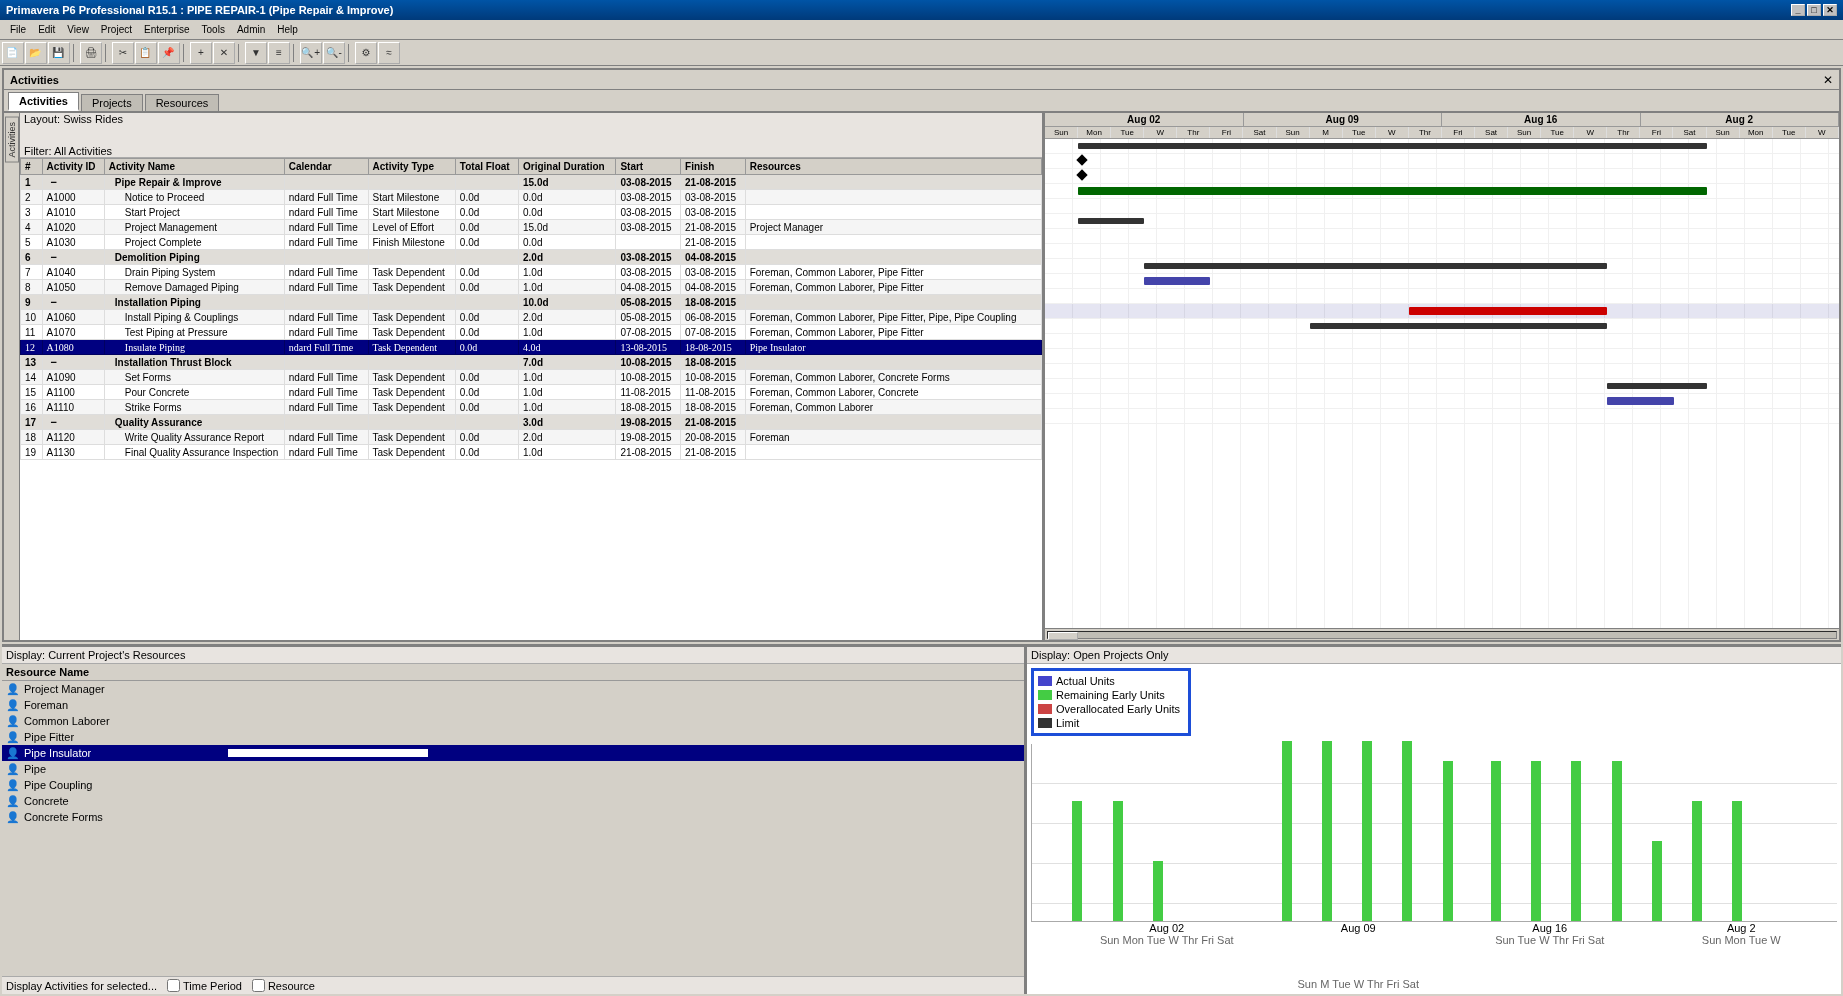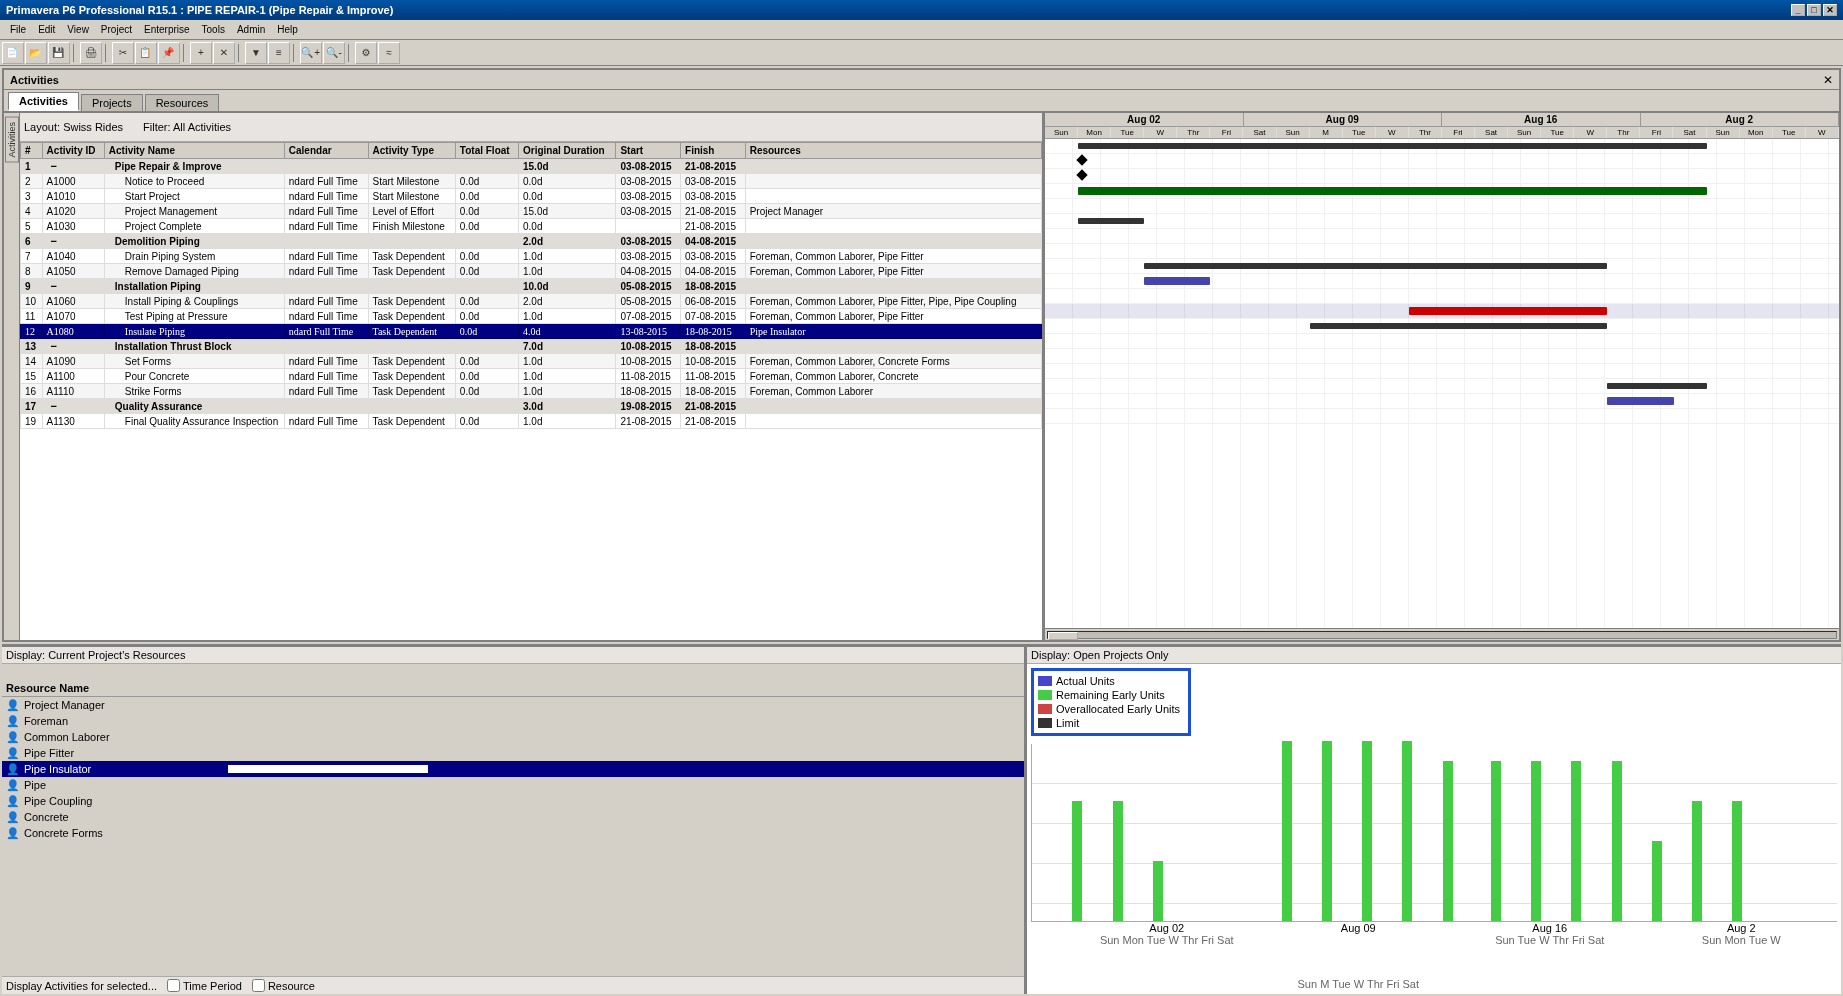--- a/index.html
+++ b/index.html
@@ -111,25 +111,26 @@
       width: 1025px;
       min-width: 1025px;
       display: flex;
       flex-direction: column;
       border-right: 3px solid #808080;
       overflow: hidden;
     }
 
     .layout-filter-bar {
       background: #e8e4e0;
-      padding: 8px 4px;
+      padding: 0 4px;
       font-size: 10px;
       border-bottom: 1px solid #aaa;
       display: flex;
       gap: 20px;
+      flex-direction: column;
     }
 
     
     .activity-table {
       overflow: auto;
       flex: 1;
     }
     table { width: 100%; border-collapse: collapse; }
     th {
       background: #d4d0c8;
@@ -228,21 +229,20 @@
       padding: 2px 4px;
       font-size: 10px;
       border-bottom: 1px solid #aaa;
     }
     .resource-name-header {
       background: #d4d0c8;
       border-bottom: 1px solid #999;
       padding: 2px 4px;
       font-weight: bold;
       font-size: 10px;
-      margin-top: 16px;
     }
     .resource-list { flex: 1; overflow-y: auto; }
     .resource-item {
       display: flex;
       align-items: center;
       padding: 1px 4px;
       height: 16px;
       font-size: 10px;
       gap: 4px;
     }
@@ -625,20 +625,32 @@
     <td><span style="font-weight:bold; padding-left:4px;">−</span> </td>
     <td style="padding-left:10px;">Quality Assurance</td>
     <td></td>
     <td></td>
     <td></td>
     <td>3.0d</td>
     <td>19-08-2015</td>
     <td>21-08-2015</td>
     <td></td>
   </tr>
+                <tr class="row-odd">
+    <td>18</td>
+    <td> A1120</td>
+    <td style="padding-left:20px;">Write Quality Assurance Report</td>
+    <td>ndard Full Time</td>
+    <td>Task Dependent</td>
+    <td>0.0d</td>
+    <td>2.0d</td>
+    <td>19-08-2015</td>
+    <td>20-08-2015</td>
+    <td>Foreman</td>
+  </tr>
                 <tr class="row-even">
     <td>19</td>
     <td> A1130</td>
     <td style="padding-left:20px;">Final Quality Assurance Inspection</td>
     <td>ndard Full Time</td>
     <td>Task Dependent</td>
     <td>0.0d</td>
     <td>1.0d</td>
     <td>21-08-2015</td>
     <td>21-08-2015</td>

